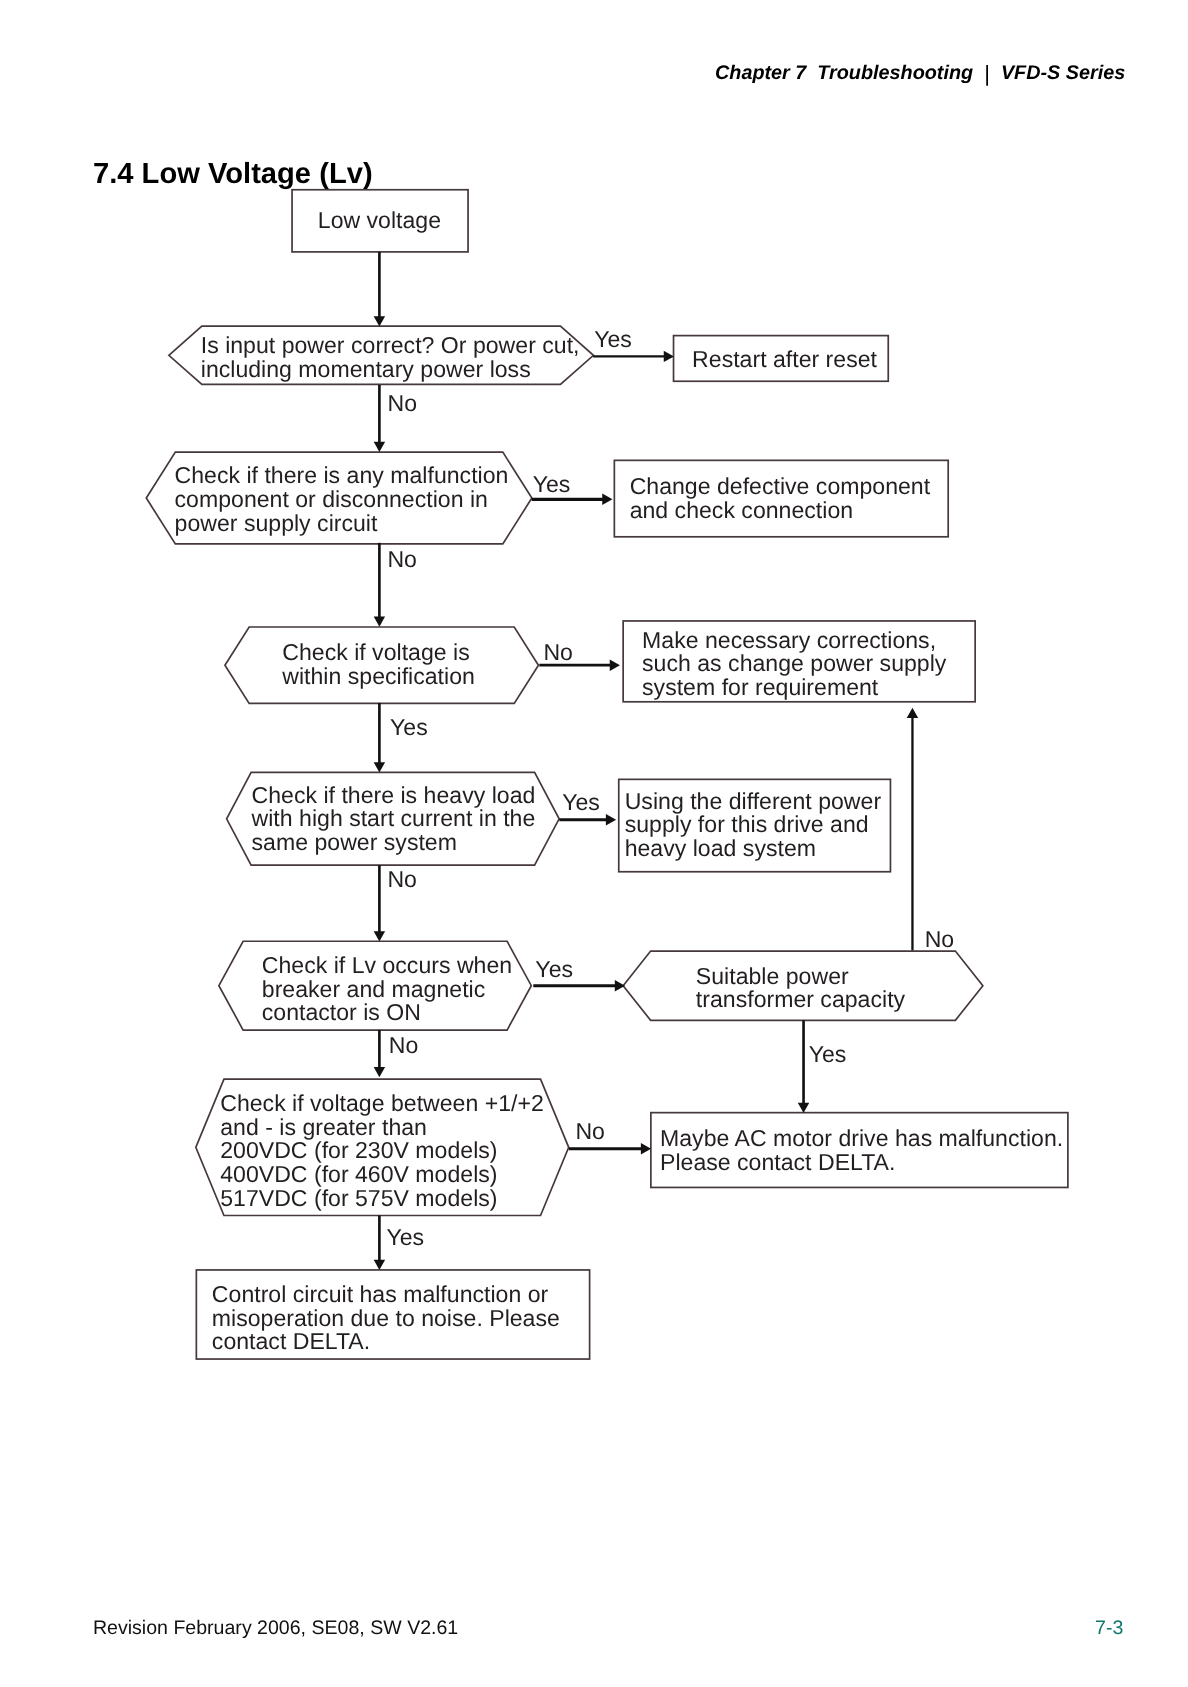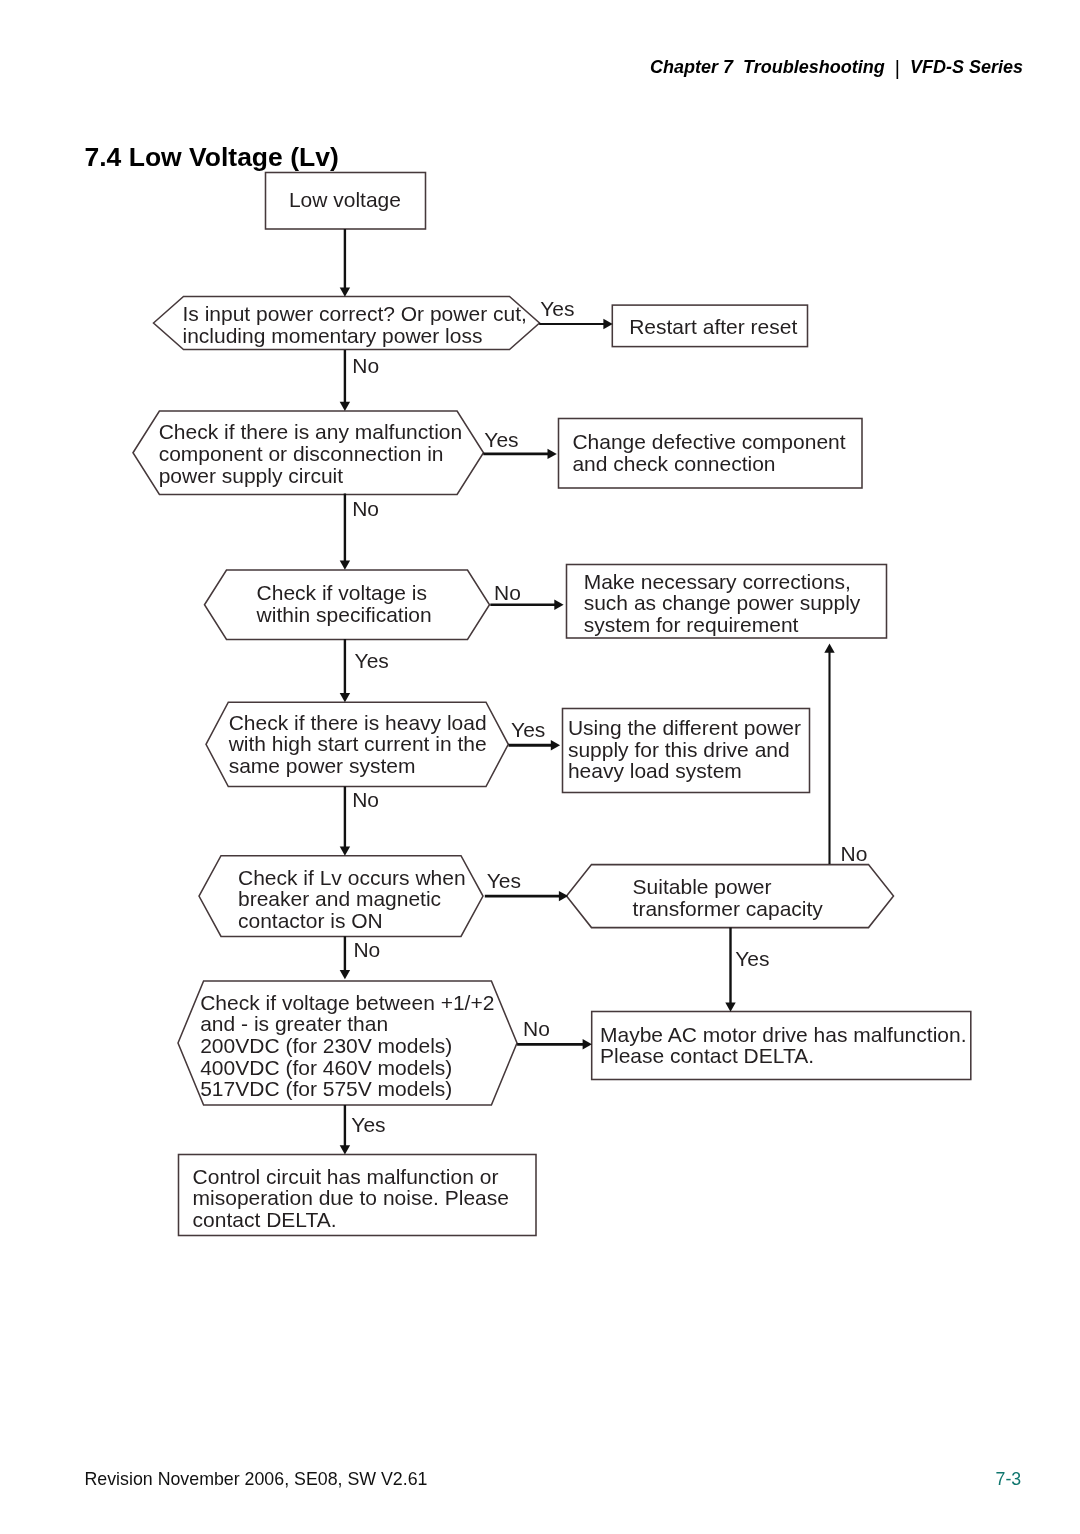--- a/index.html
+++ b/index.html
@@ -104,15 +104,15 @@
         <text x="352.2" y="806.7">No</text>
         <text x="486.7" y="887.9">Yes</text>
         <text x="840.6" y="860.7">No</text>
         <text x="735.2" y="965.9">Yes</text>
         <text x="353.4" y="957">No</text>
         <text x="523.1" y="1035.9">No</text>
         <text x="351.3" y="1132">Yes</text>
       </g>
   </svg>
 
-  <div id="footL">Revision November 2006, SE08, SW V2.61</div>
+  <div id="footL">Revision February 2006, SE08, SW V2.61</div>
   <div id="footR">7-3</div>
 </div>
 
 </body></html>

